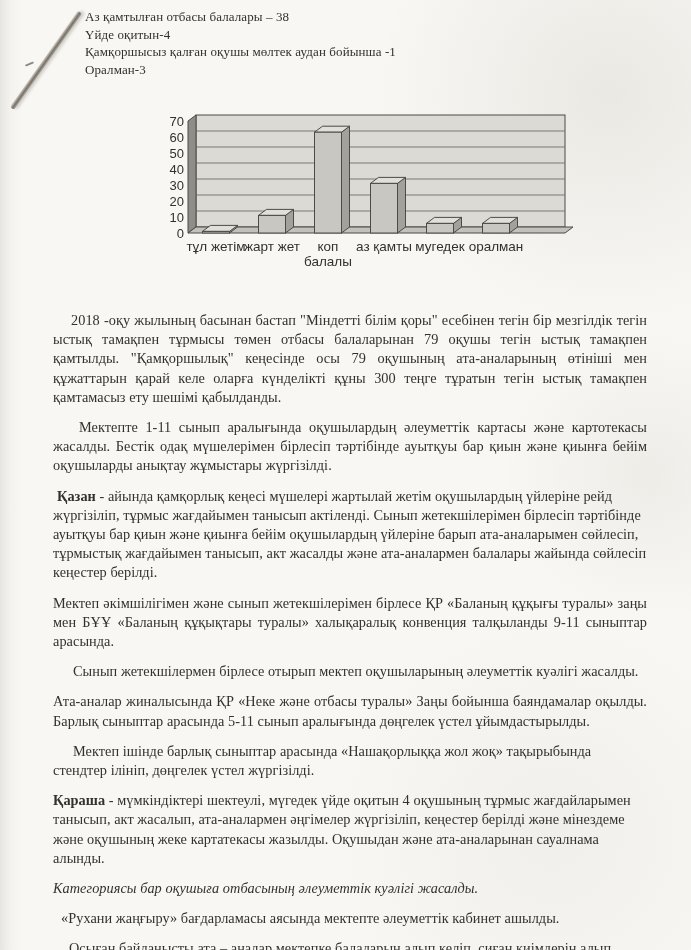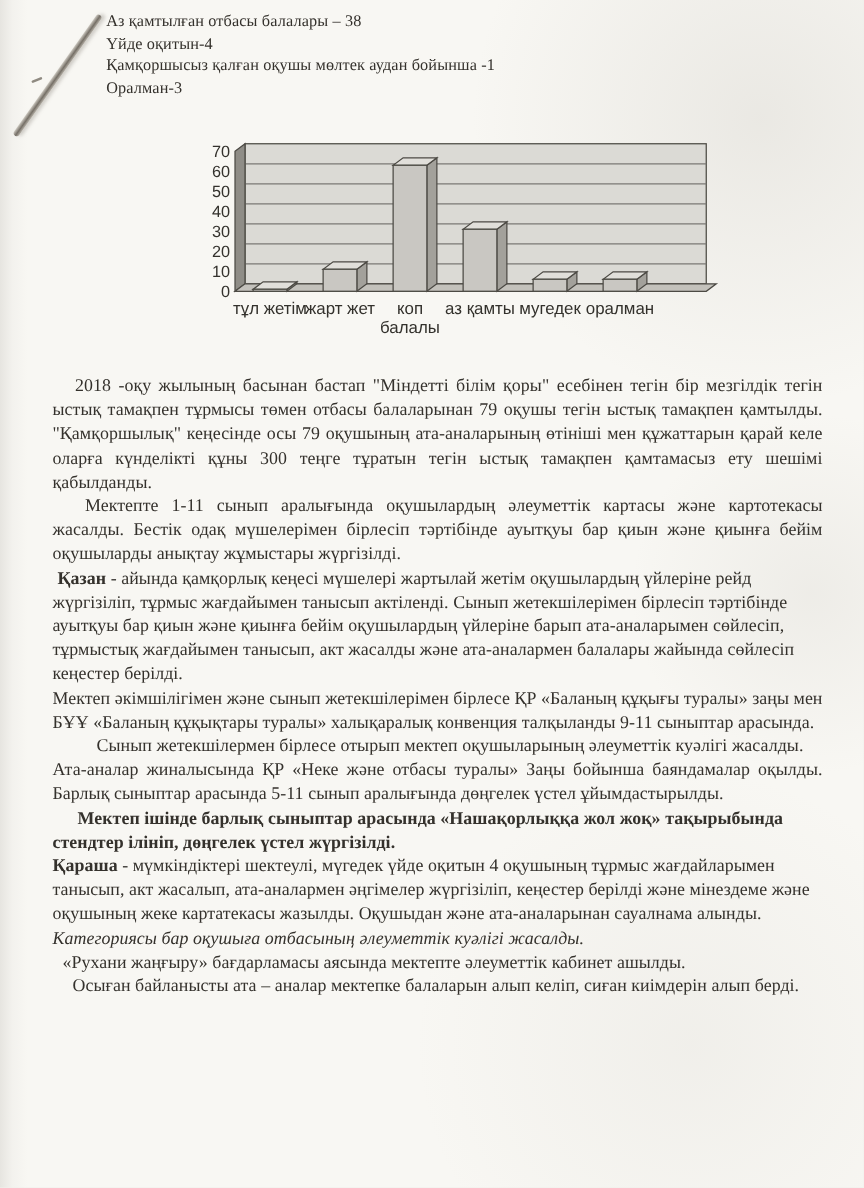--- a/index.html
+++ b/index.html
@@ -32,21 +32,21 @@
   .top-lines {
     position:absolute; left:85px; top:8px; width:585px;
     font-size:13px; line-height:17.6px; letter-spacing:.1px;
   }
   .tline { white-space:normal; }
   .chart { position:absolute; left:150px; top:106px; width:470px; height:172px; }
   .body-text {
     position:absolute; left:42px; top:300px; width:616px;
     font-size:14.3px; line-height:19.2px; letter-spacing:.05px;
   }
-  .para { margin:0; }
+  .para { margin:11px; }
   .para.just { text-align:justify; }
   .para b { font-weight:bold; }
   svg text { font-family:"Liberation Sans", sans-serif; }
 </style>
 </head>
 <body>
 
 <div class="page">
   <div class="fold-mark"></div>
   <div class="fold-tick"></div>
@@ -98,21 +98,21 @@
         <text x="178" y="160" text-anchor="middle" font-size="13.5" fill="#33312c">балалы</text>
         <text x="234" y="145" text-anchor="middle" font-size="13.5" fill="#33312c">аз қамты</text>
         <text x="290" y="145" text-anchor="middle" font-size="13.5" fill="#33312c">мугедек</text>
         <text x="346" y="145" text-anchor="middle" font-size="13.5" fill="#33312c">оралман</text>
       </svg></div>
   <div id="body-text" class="body-text">
       <p class="para just" style="text-indent: 18px;"><span>2018 -оқу жылының басынан бастап "Міндетті білім қоры" есебінен  тегін  бір мезгілдік тегін ыстық тамақпен  тұрмысы  төмен отбасы  балаларынан 79 оқушы  тегін  ыстық  тамақпен қамтылды. "Қамқоршылық" кеңесінде осы 79 оқушының ата-аналарының өтініші мен құжаттарын қарай келе оларға күнделікті құны 300 теңге  тұратын  тегін ыстық тамақпен қамтамасыз ету шешімі қабылданды.</span></p>
       <p class="para just" style="text-indent: 26px;"><span>Мектепте 1-11 сынып аралығында  оқушылардың  әлеуметтік картасы және картотекасы жасалды. Бестік одақ мүшелерімен бірлесіп тәртібінде ауытқуы бар қиын және қиынға бейім оқушыларды анықтау жұмыстары жүргізілді.</span></p>
       <p class="para" style="text-indent: 4px;"><b>Қазан</b><span> - айында қамқорлық кеңесі мүшелері жартылай жетім  оқушылардың үйлеріне рейд жүргізіліп, тұрмыс жағдайымен танысып актіленді.  Сынып жетекшілерімен бірлесіп тәртібінде ауытқуы бар қиын және қиынға бейім  оқушылардың үйлеріне барып ата-аналарымен сөйлесіп, тұрмыстық жағдайымен танысып, акт жасалды және ата-аналармен балалары жайында сөйлесіп кеңестер берілді.</span></p>
       <p class="para just" style="text-indent: 0px;"><span>Мектеп әкімшілігімен және сынып жетекшілерімен бірлесе ҚР «Баланың құқығы туралы» заңы мен БҰҰ «Баланың құқықтары туралы» халықаралық конвенция талқыланды 9-11 сыныптар арасында.</span></p>
-      <p class="para" style="text-indent: 20px; text-align: center;"><span>Сынып жетекшілермен бірлесе отырып мектеп оқушыларының әлеуметтік куәлігі жасалды.</span></p>
+      <p class="para" style="text-indent: 20px;"><span>Сынып жетекшілермен бірлесе отырып мектеп оқушыларының әлеуметтік куәлігі жасалды.</span></p>
       <p class="para just" style="text-indent: 0px;"><span>Ата-аналар  жиналысында  ҚР  «Неке және отбасы  туралы»  Заңы  бойынша  баяндамалар оқылды.  Барлық  сыныптар  арасында 5-11 сынып  аралығында   дөңгелек  үстел ұйымдастырылды.</span></p>
-      <p class="para" style="text-indent: 20px; font-weight: bold;"><span>Мектеп  ішінде  барлық сыныптар  арасында  «Нашақорлыққа  жол жоқ»  тақырыбында стендтер  ілініп, дөңгелек  үстел  жүргізілді.</span></p>
+      <p class="para" style="text-indent: 20px;"><span>Мектеп  ішінде  барлық сыныптар  арасында  «Нашақорлыққа  жол жоқ»  тақырыбында стендтер  ілініп, дөңгелек  үстел  жүргізілді.</span></p>
       <p class="para" style="text-indent: 0px;"><b>Қараша</b><span> - мүмкіндіктері  шектеулі, мүгедек  үйде оқитын 4 оқушының тұрмыс жағдайларымен танысып,  акт  жасалып, ата-аналармен әңгімелер жүргізіліп, кеңестер берілді және мінездеме және оқушының  жеке  картатекасы  жазылды. Оқушыдан  және  ата-аналарынан сауалнама  алынды.</span></p>
       <p class="para" style="text-indent: 0px; font-style: italic;"><span>Категориясы бар оқушыға  отбасының  әлеуметтік  куәлігі  жасалды.</span></p>
       <p class="para" style="text-indent: 8px;"><span>«Рухани  жаңғыру» бағдарламасы  аясында  мектепте  әлеуметтік  кабинет  ашылды.</span></p>
       <p class="para" style="text-indent: 16px;"><span>Осыған  байланысты  ата – аналар  мектепке  балаларын  алып  келіп, сиған  киімдерін  алып берді.</span></p>
     </div>
 </div>
 
 </body></html>

